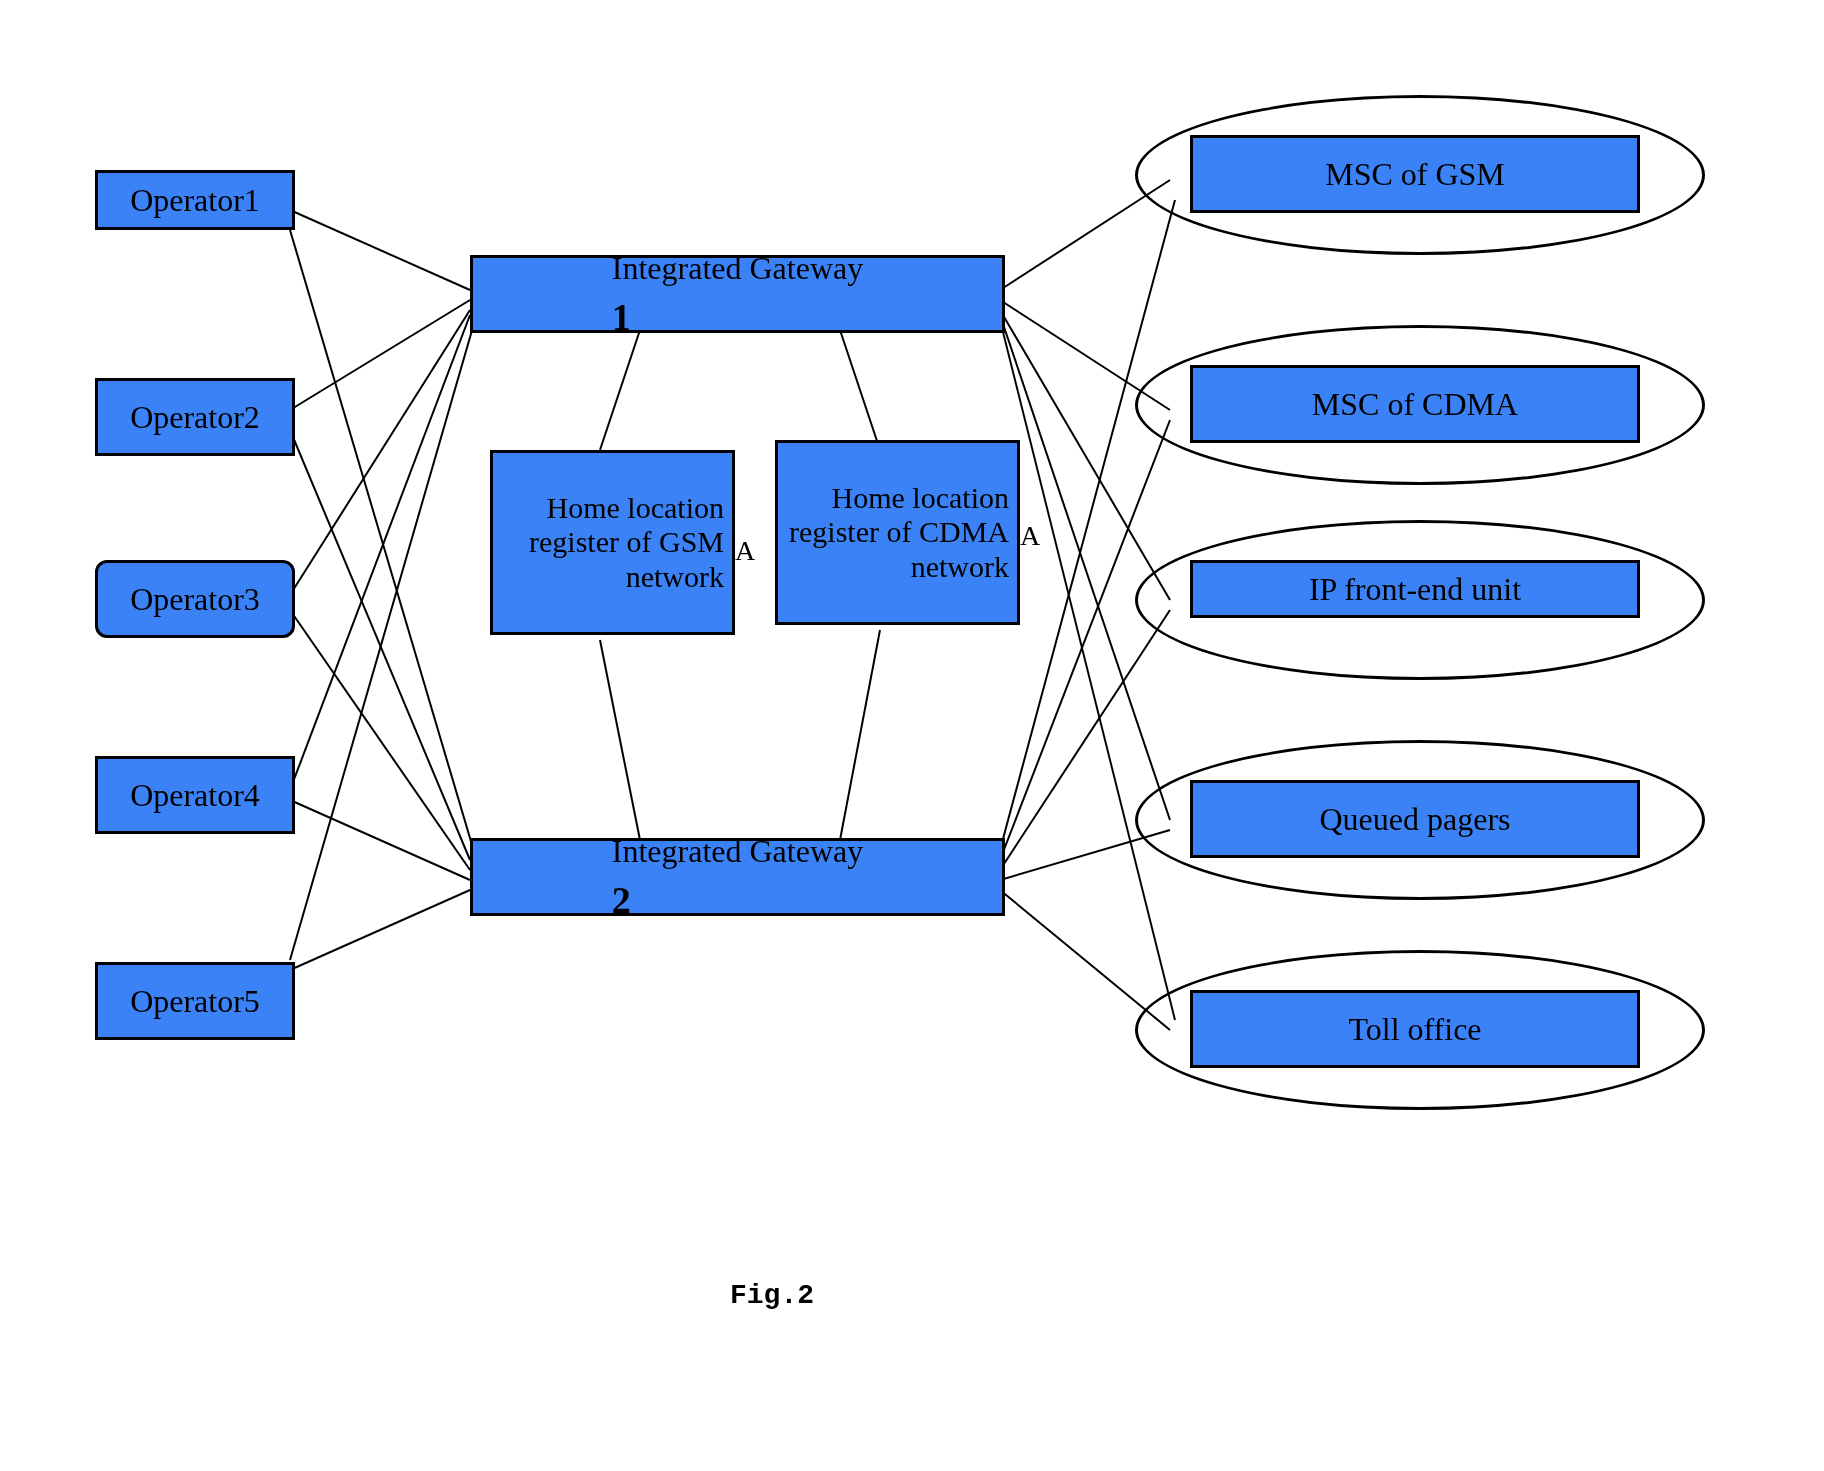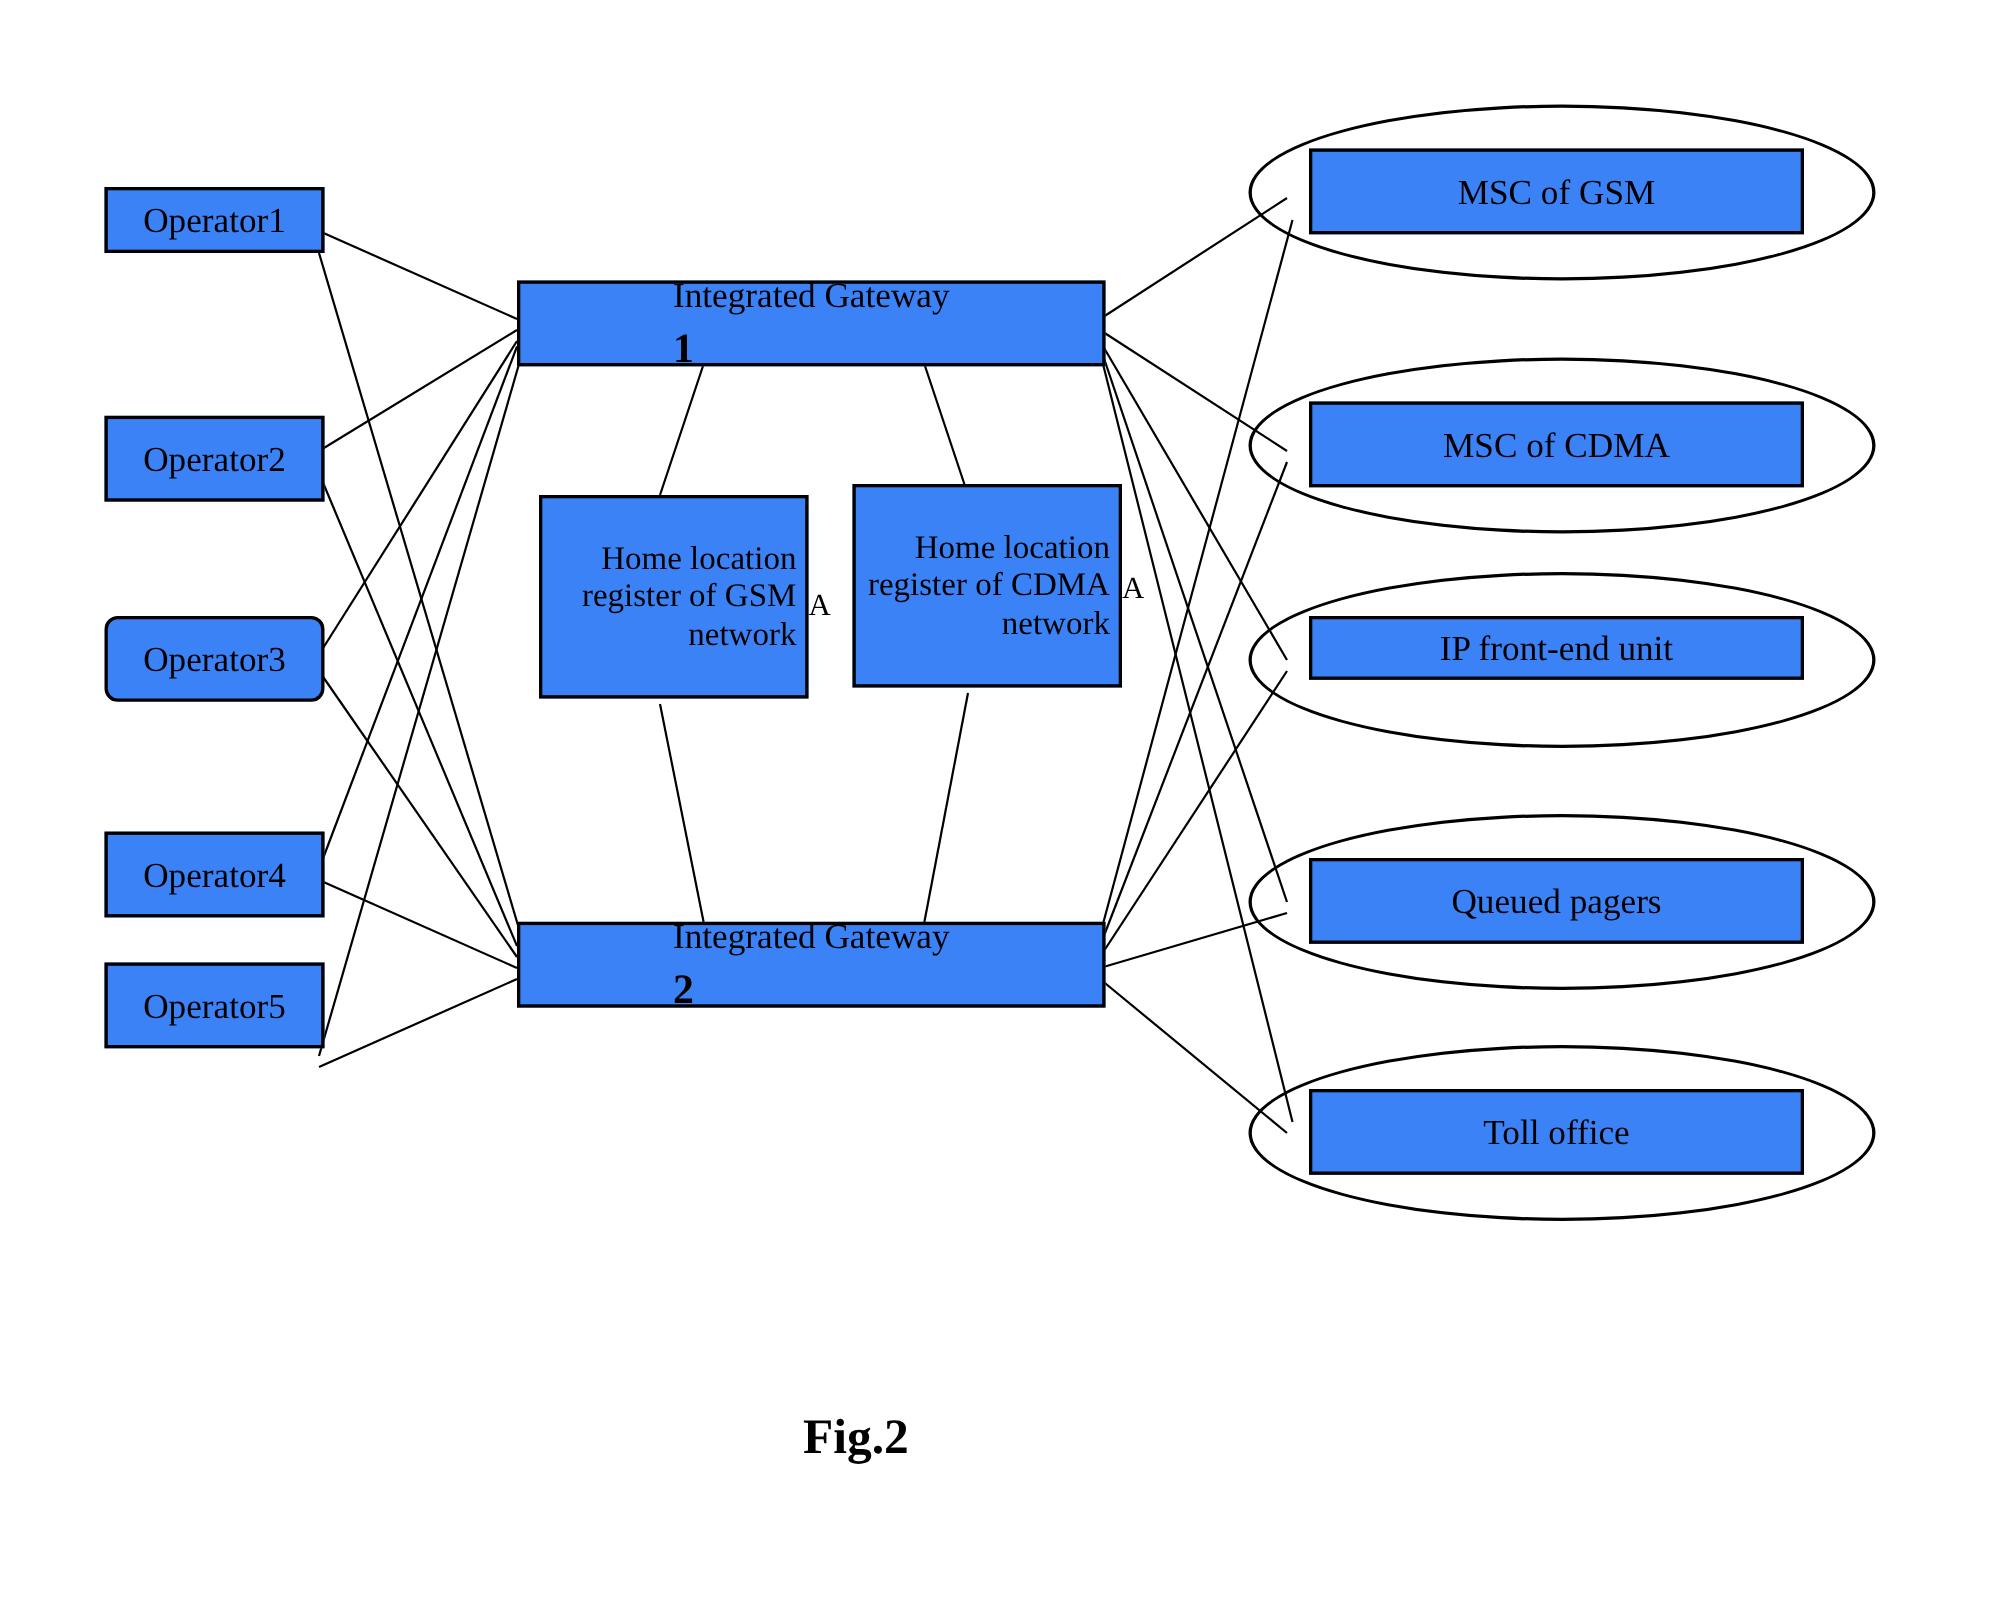--- a/index.html
+++ b/index.html
@@ -24,23 +24,23 @@
     }
     .ellipse {
       position: absolute;
       border: 3px solid black;
       border-radius: 50%;
       background: transparent;
       z-index: 5;
     }
     .caption {
       position: absolute;
-      font-family: Liberation Serif, serif;
+      font-family: Liberation Mono, monospace;
       font-weight: bold;
-      font-size: 45px;
+      font-size: 28px;
     }
     svg.lines {
       position: absolute;
       top: 0;
       left: 0;
       width: 1824px;
       height: 1471px;
       z-index: 1;
     }
     .hlr {
@@ -111,21 +111,21 @@
 </div>
 <div class="box" style="left:95px; top:378px; width:200px; height:78px;">
   <span>Operator2</span>
 </div>
 <div class="box" style="left:95px; top:560px; width:200px; height:78px;border-radius:12px;">
   <span>Operator3</span>
 </div>
 <div class="box" style="left:95px; top:756px; width:200px; height:78px;">
   <span>Operator4</span>
 </div>
-<div class="box" style="left:95px; top:875px; width:200px; height:78px;">
+<div class="box" style="left:95px; top:962px; width:200px; height:78px;">
   <span>Operator5</span>
 </div>
 
 <div class="box" style="left:470px; top:255px; width:535px; height:78px;">
   <span class="gw-label">
     <span>Integrated Gateway</span>
     <span class="gw-num">1</span>
   </span>
 </div>
 <div class="box" style="left:470px; top:838px; width:535px; height:78px;">

